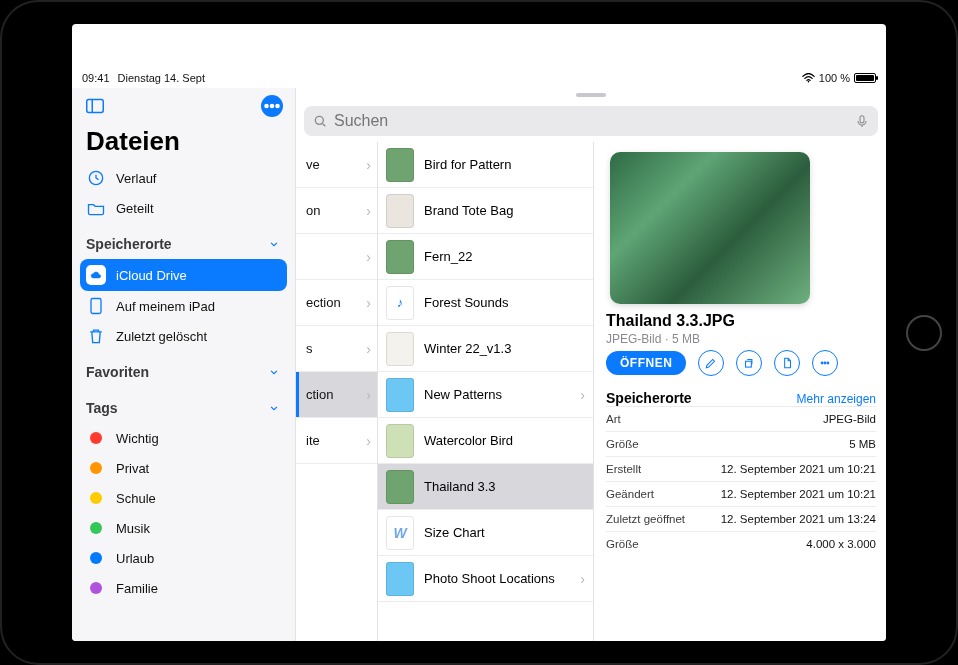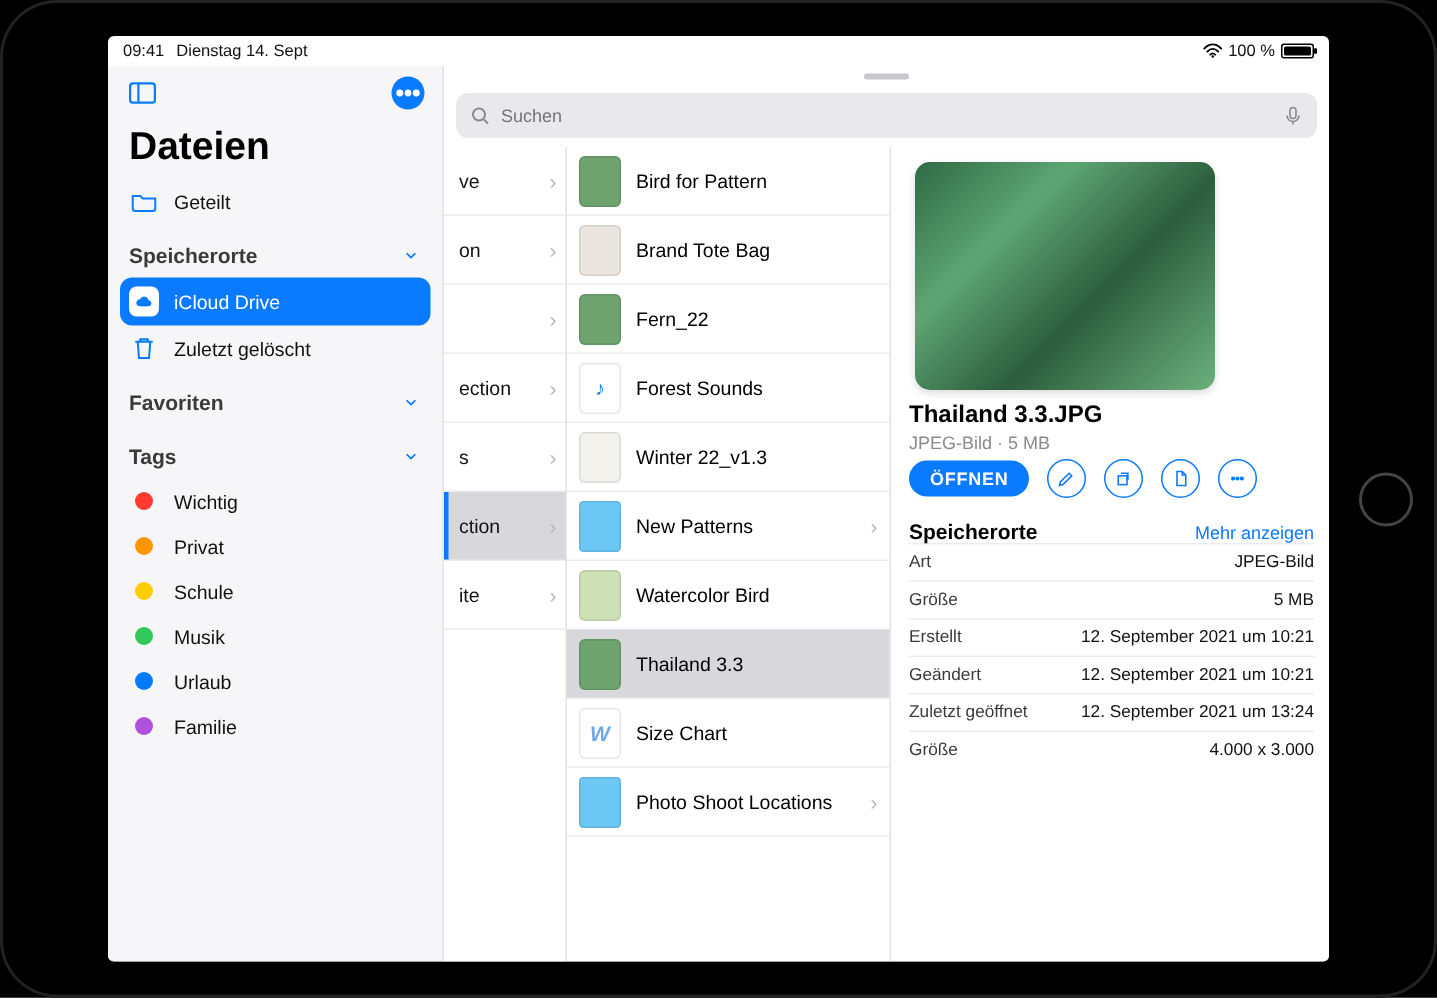--- a/index.html
+++ b/index.html
@@ -15,21 +15,21 @@
   width: 36px; height: 36px; border-radius: 50%; border: 2px solid #444;
 }
 .screen {
   position: absolute; top: 24px; bottom: 24px; left: 72px; right: 72px;
   background: #fff; border-radius: 4px; overflow: hidden; display: flex; flex-direction: column;
 }
 
 
 .status {
   height: 20px; display: flex; align-items: center; justify-content: space-between;
-  padding: 0 10px; font-size: 11px; color: #111;
+  padding: 0 10px; font-size: 11px; color: #111; margin-top: 44px;
 }
 .status .left { display: flex; gap: 8px; }
 .status .right { display: flex; gap: 4px; align-items: center; }
 .wifi-ic { width: 13px; height: 10px; display:inline-block; }
 .batt { width: 22px; height: 10px; border: 1px solid #000; border-radius: 2px; position: relative; }
 .batt::after { content:""; position:absolute; right:-3px; top:2px; width:2px; height:4px; background:#000; border-radius:1px;}
 .batt .fill { position:absolute; inset:1px; background:#000; border-radius:1px; }
 
 
 .content { flex: 1; display: flex; height: calc(100% - 20px); }
@@ -68,21 +68,21 @@
 .main { flex:1; display:flex; flex-direction:column; background:#fff; }
 .grab { height:14px; display:flex; justify-content:center; align-items:center;}
 .grab span { width:30px; height:4px; border-radius:2px; background:#c8c8cc; }
 .m-top { height:30px; display:flex; align-items:center; padding: 0 10px; gap: 10px;}
 .m-top .spacer { flex:1; }
 .m-title { font-weight:600; font-size:15px; text-align:center; flex: 1; }
 .m-btn { color:#0a7aff; font-size:14px; }
 .m-ic { width:22px; height:22px; stroke:#0a7aff; fill:none; stroke-width:1.6; }
 .search {
   margin: 4px 8px 6px; height: 30px; background:#e9e9ec; border-radius: 8px;
-  display:flex; align-items:center; padding: 0 8px; gap:6px; color:#7d7d82; font-size:12px;
+  display:flex; align-items:center; padding: 0 8px; gap:6px; color:#7d7d82; font-size:16px;
 }
 .search input { border:none; background:transparent; flex:1; outline:none; font:inherit; color:inherit;}
 .columns { flex:1; display:flex; overflow:hidden; }
 
 .col0 { width: 82px; border-right:1px solid #e2e2e4; background:#fff; }
 .col0 .row { height: 46px; border-bottom:1px solid #ececee; display:flex; align-items:center;
   justify-content:space-between; padding: 0 6px 0 10px; font-size:13px; color:#111; position:relative;}
 .col0 .row .txt { white-space:nowrap; overflow:hidden; }
 .col0 .row.sel { background:#d8d8dc; }
 .col0 .row.sel::before { content:""; position:absolute; left:0; top:0; bottom:0; width:3px; background:#0a7aff;}
@@ -160,39 +160,56 @@
                 <circle cx="12" cy="12" r="1.5" fill="#fff"></circle>
                 <circle cx="18" cy="12" r="1.5" fill="#fff"></circle>
               </svg>
             </span>
         </div>
         <div class="sb-title">Dateien</div>
         <div class="sb-scroll">
           <div class="sb-item">
             <span class="sb-ic">
                 <svg class="ic" viewBox="0 0 24 24">
+                  <circle cx="12" cy="12" r="8"></circle>
+                  <path d="M12 8v4l3 2"></path>
+                </svg>
+              </span>
+            <span>Verlauf</span>
+          </div>
+          <div class="sb-item">
+            <span class="sb-ic">
+                <svg class="ic" viewBox="0 0 24 24">
                   <path d="M3 8h6l2 2h10v8a2 2 0 0 1-2 2H5a2 2 0 0 1-2-2z"></path>
                 </svg>
               </span>
             <span>Geteilt</span>
           </div>
 
           <div class="sb-head">
             <span>Speicherorte</span>
             <svg class="chev" viewBox="0 0 24 24">
                 <path d="M7 10l5 5 5-5" stroke="#0a7aff" fill="none" stroke-width="2"></path>
               </svg>
           </div>
           <div class="sb-sub sel">
             <span class="ic-badge">
                 <svg viewBox="0 0 24 24">
                   <path d="M7 17h10a3 3 0 0 0 0-6 5 5 0 0 0-9.6-1A3.5 3.5 0 0 0 7 17z"></path>
                 </svg>
               </span>
             <span>iCloud Drive</span>
+          </div>
+          <div class="sb-sub">
+            <span class="sb-ic">
+                <svg class="ic" viewBox="0 0 24 24">
+                  <rect x="6" y="3" width="12" height="18" rx="2"></rect>
+                </svg>
+              </span>
+            <span>Auf meinem iPad</span>
           </div>
           <div class="sb-sub">
             <span class="sb-ic">
                 <svg class="ic" viewBox="0 0 24 24">
                   <path d="M5 7h14M9 7V5h6v2M7 7l1 13h8l1-13"></path>
                 </svg>
               </span>
             <span>Zuletzt gelöscht</span>
           </div>
 

